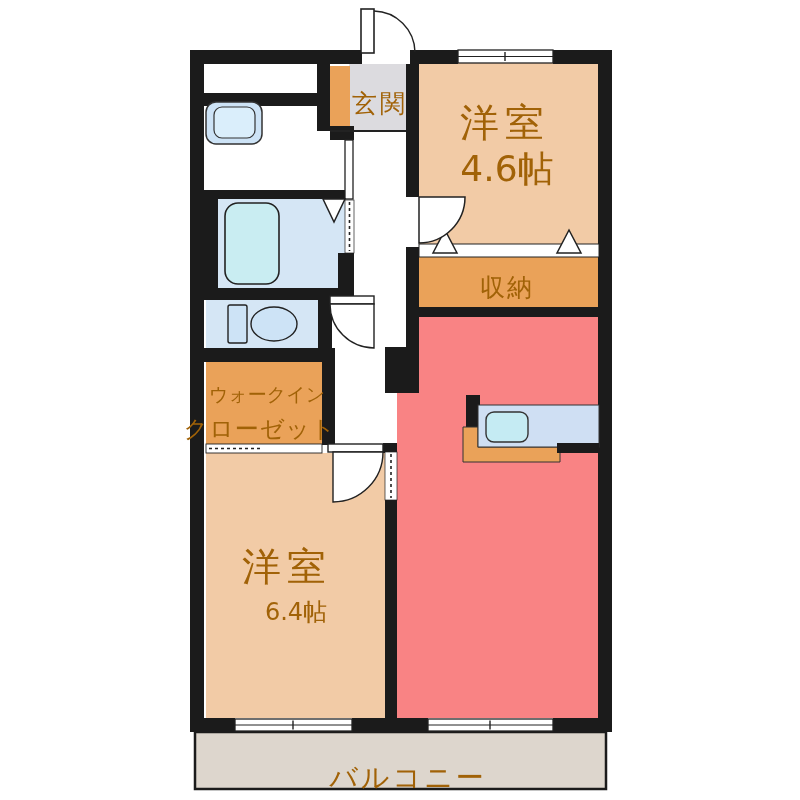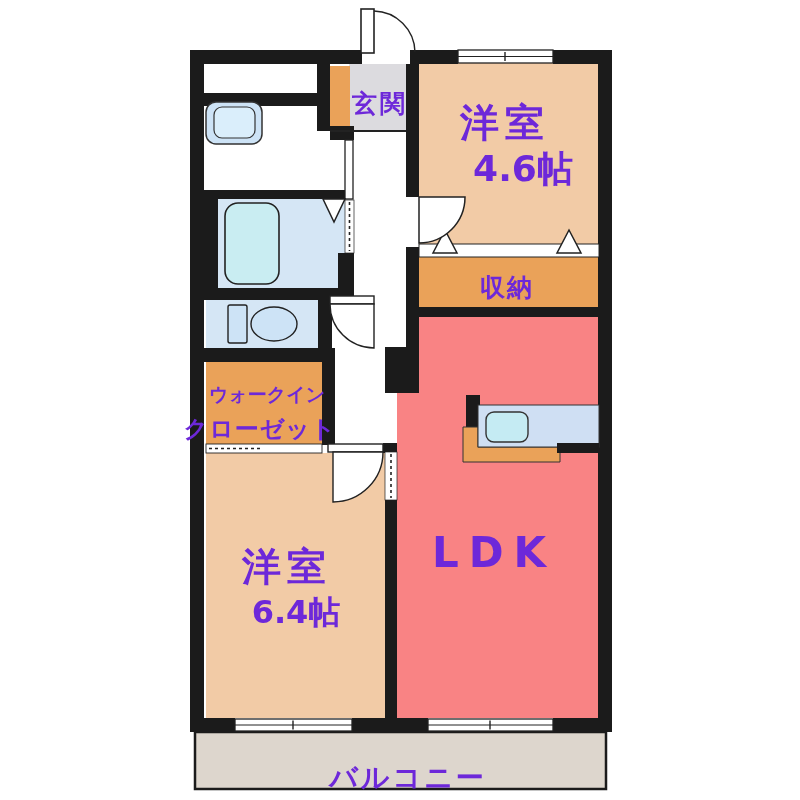--- a/index.html
+++ b/index.html
@@ -3,33 +3,33 @@
 <meta charset="utf-8">
 <style>
   html,body{margin:0;padding:0;background:#ffffff;}
   #stage{
     position:relative;width:800px;height:800px;background:#ffffff;
     font-family:"DejaVu Sans",sans-serif;overflow:hidden;
   }
   #plan-svg{position:absolute;left:0;top:0;}
   .label{
     position:absolute;transform:translate(-50%,-50%);
-    font-weight:700;color:#6d28d9;white-space:nowrap;line-height:1;
+    font-weight:400;color:#a16207;white-space:nowrap;line-height:1;
     font-family:"DejaVu Sans",sans-serif;
   }
   .lbl-genkan   {left:380px;top:103px;font-size:25px;letter-spacing:3px;}
   .lbl-r46-name {left:505px;top:122px;font-size:39px;letter-spacing:6px;}
-  .lbl-r46-size {left:523px;top:169px;font-size:36px;}
+  .lbl-r46-size {left:507px;top:169px;font-size:36px;}
   .lbl-storage  {left:507px;top:287px;font-size:25px;letter-spacing:2px;}
   .lbl-ldk-name {left:494px;top:553px;font-size:42px;letter-spacing:10px;}
   .lbl-ldk-size {left:497px;top:602px;font-size:37px;}
   .lbl-wic1     {left:267px;top:394px;font-size:19px;}
   .lbl-wic2     {left:260px;top:417px;font-size:24px;letter-spacing:1px;margin-top:12px;}
   .lbl-r64-name {left:287px;top:566px;font-size:39px;letter-spacing:6px;}
-  .lbl-r64-size {left:296px;top:612px;font-size:32px;}
+  .lbl-r64-size {left:296px;top:612px;font-size:24px;}
   .lbl-balcony  {left:408px;top:757px;font-size:28px;letter-spacing:3px;margin-top:21px;}
 </style>
 </head>
 <body>
 
 <div id="stage">
 
 <svg id="plan-svg" width="800" height="800" viewBox="0 0 800 800">
 
   <rect x="194" y="52" width="416" height="672" fill="#ffffff"></rect>
@@ -149,19 +149,18 @@
     </g>
 
     <line x1="330" y1="131" x2="406" y2="131" stroke="#222" stroke-width="2"></line>
   </g>
 </svg>
 
   <div class="label lbl-genkan">玄関</div>
   <div class="label lbl-r46-name">洋室</div>
   <div class="label lbl-r46-size">4.6帖</div>
   <div class="label lbl-storage">収納</div>
-  <div class="label lbl-ldk-name">LDK</div>
   <div class="label lbl-wic1">ウォークイン</div>
   <div class="label lbl-wic2">クローゼット</div>
   <div class="label lbl-r64-name">洋室</div>
   <div class="label lbl-r64-size">6.4帖</div>
   <div class="label lbl-balcony">バルコニー</div>
 </div>
 
 </body></html>

